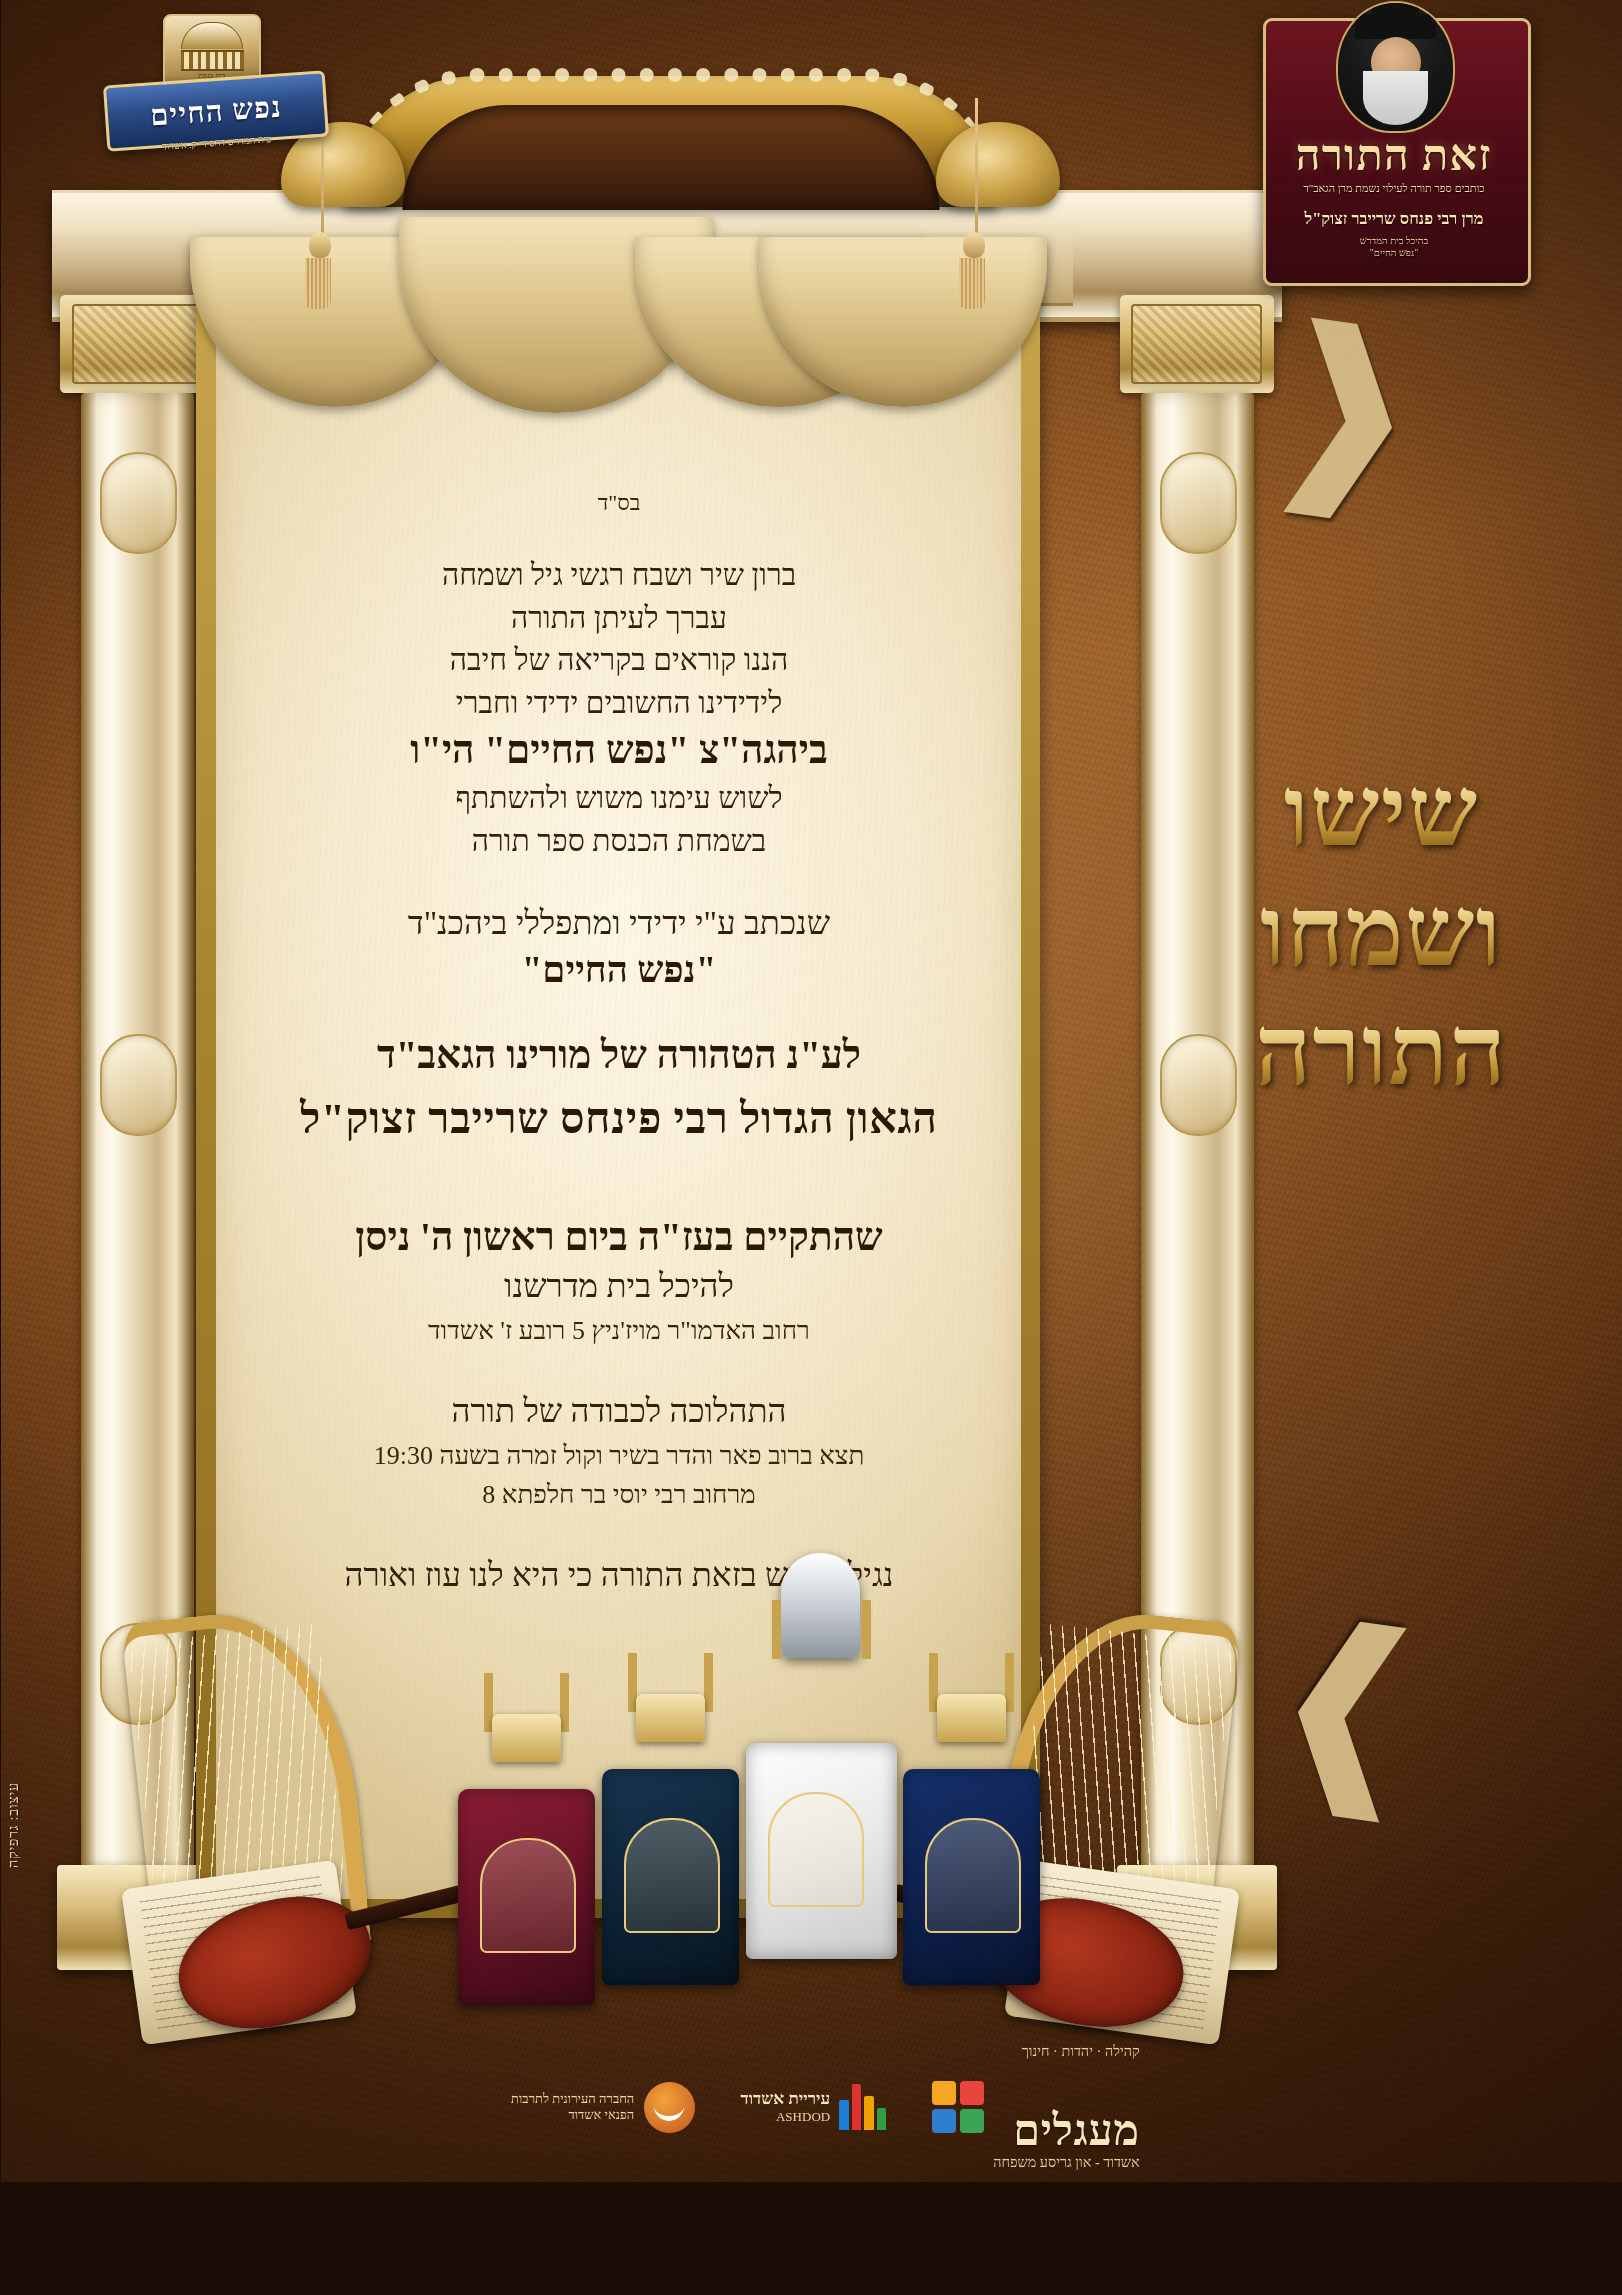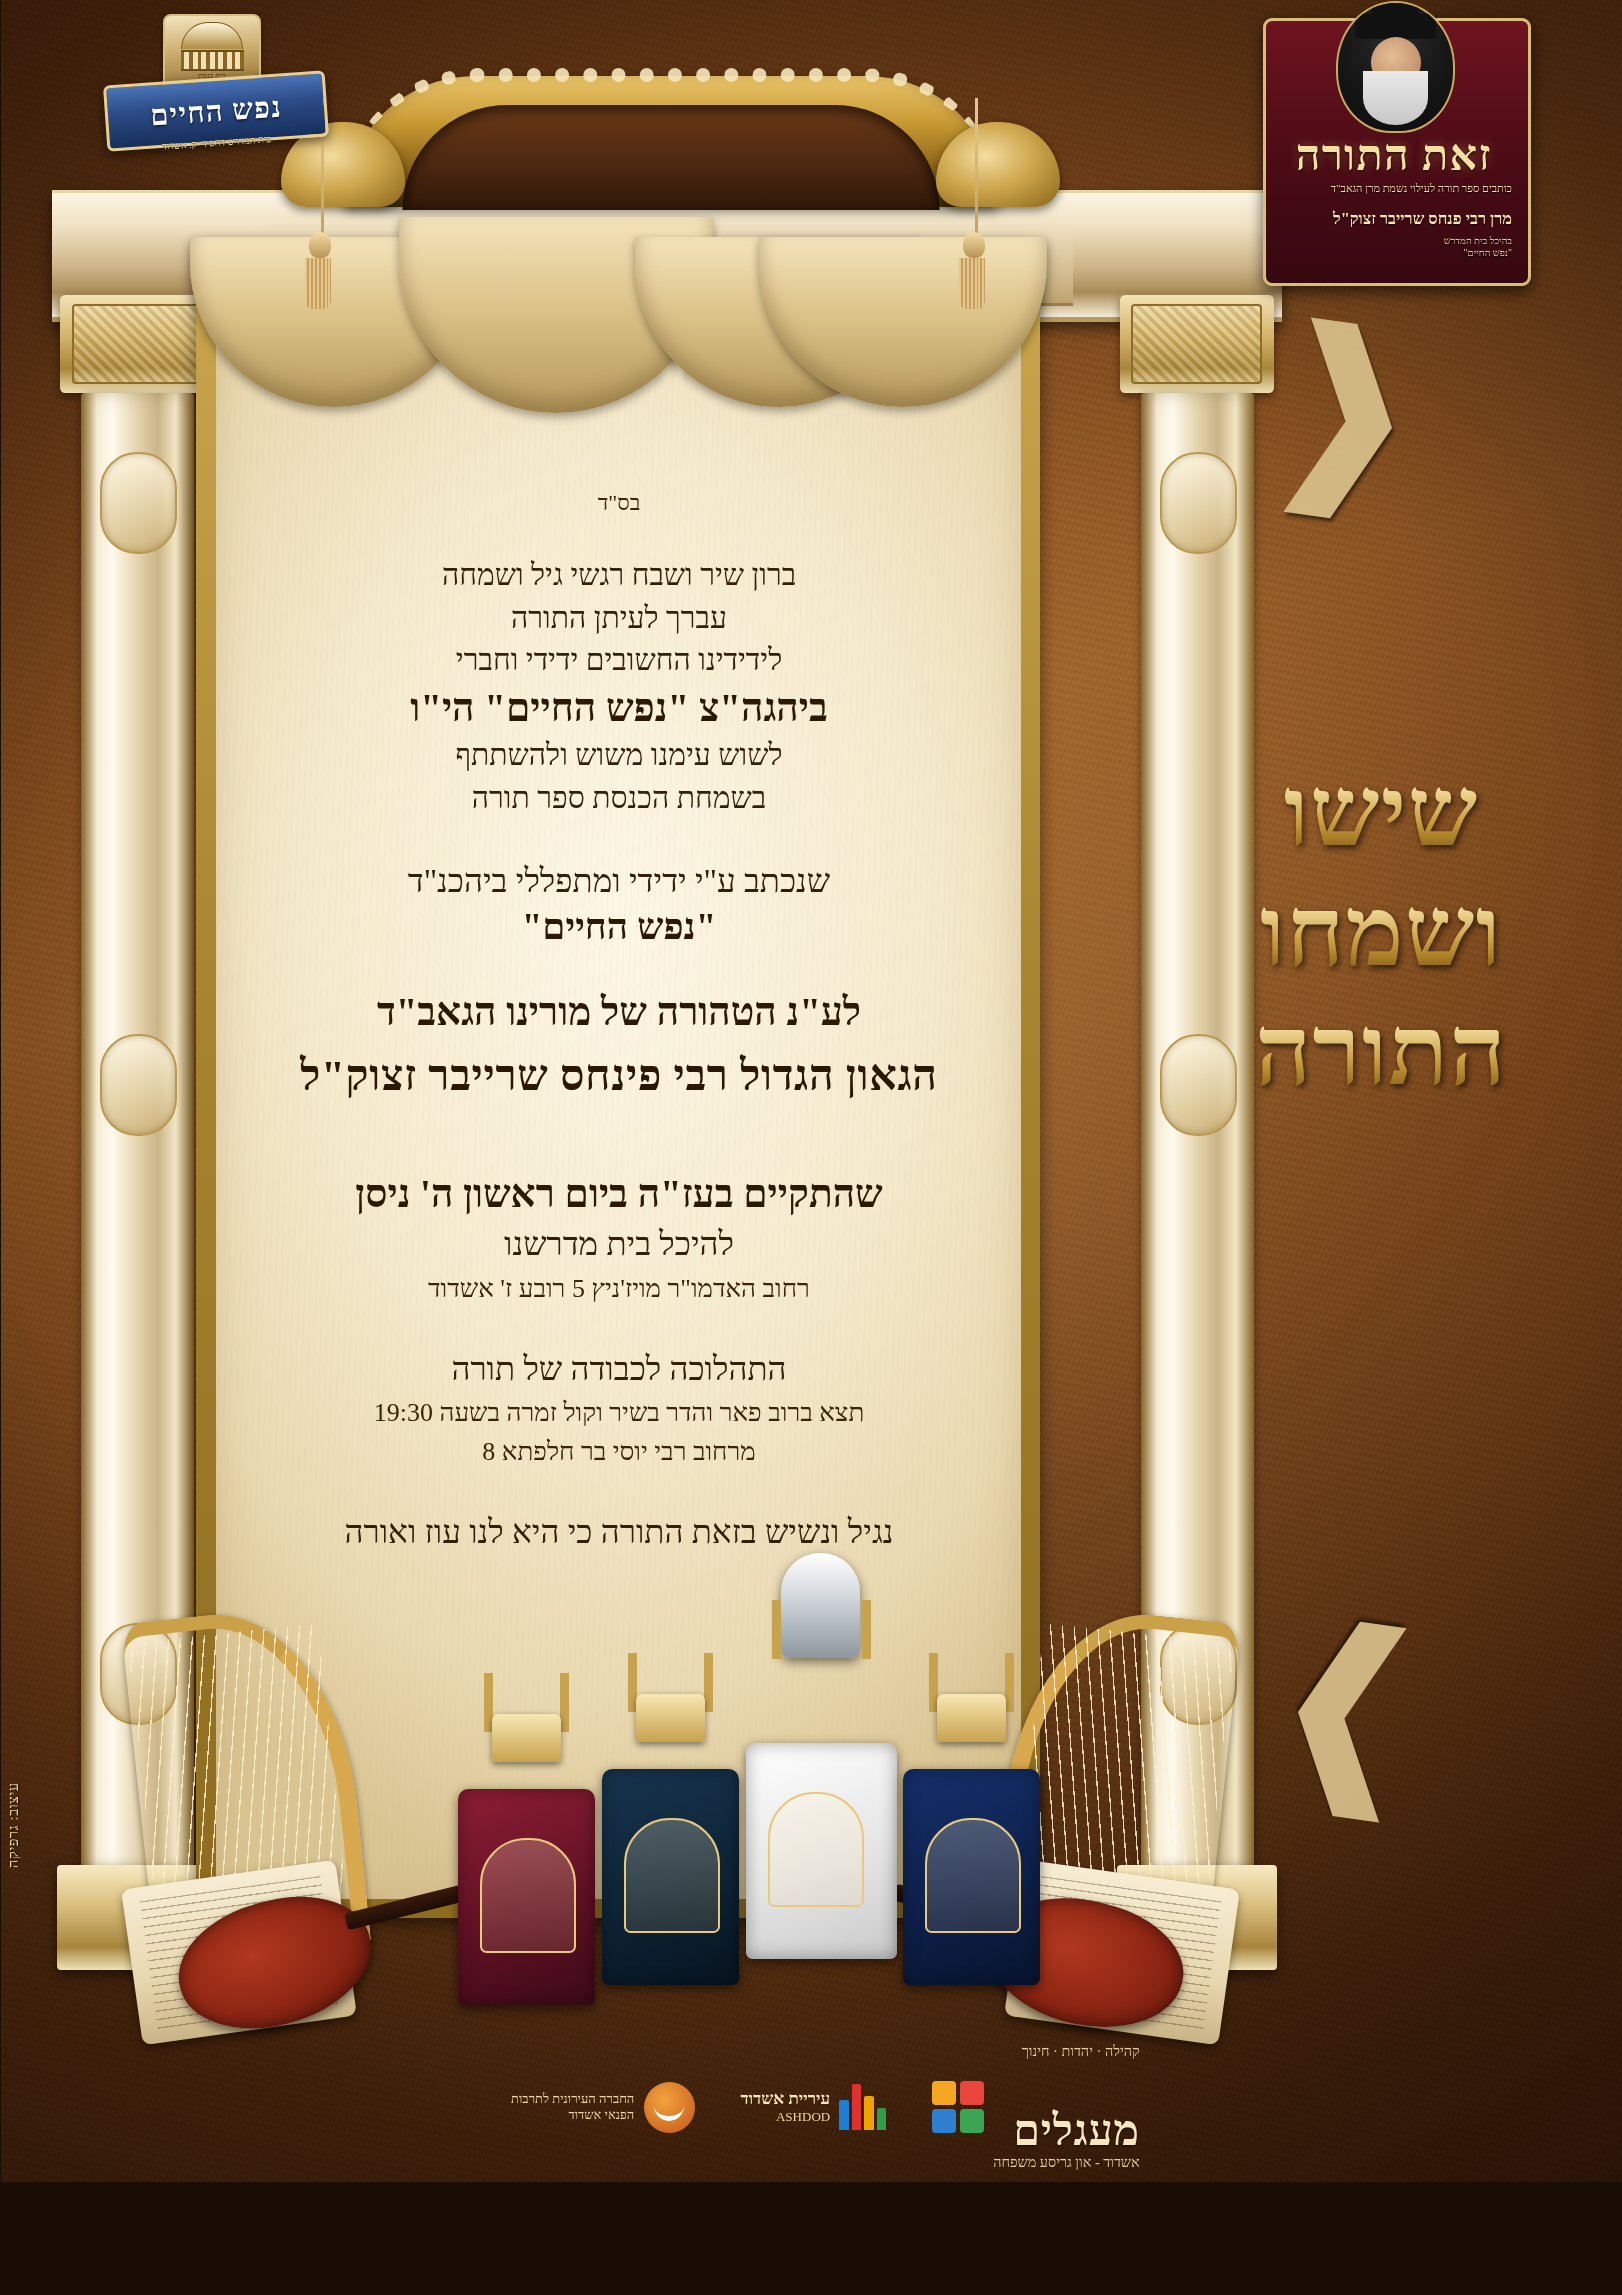--- a/index.html
+++ b/index.html
@@ -167,20 +167,21 @@
     text-align: center;
     color: #f5dfa3;
     font-size: 43px;
     font-weight: bold;
     letter-spacing: 1.3px;
     text-shadow: 0 1.3px 3.3px rgba(0,0,0,0.8), 0 0 10.5px rgba(255,210,120,0.35);
   }
   .rt-sub1, .rt-sub2, .rt-sub3 {
     position: absolute;
     left: 13px; width: 236px;
+    text-align: center;
     color: #f0dcab;
     text-shadow: 0 0.7px 1.3px rgba(0,0,0,0.8);
   }
   .rt-sub1 { top: 174px; font-size: 11px; line-height: 1.35; }
   .rt-sub2 { top: 202px; font-size: 16.4px; font-weight: bold; color: #ffe9b4; }
   .rt-sub3 { top: 228px; font-size: 9.8px; line-height: 1.3; color: #e0c98f; }
 
   
   #headline {
     position: absolute;
@@ -721,20 +722,21 @@
       <div class="fringe"></div>
   </div>
 
   <div id="text-block">
     <p class="t-bsd">בס"ד</p>
 
     <div class="t-gap-m"></div>
 
     <p class="t-line">ברון שיר ושבח רגשי גיל ושמחה</p>
     <p class="t-line">עברך לעיתן התורה</p>
+    <p class="t-line">הננו קוראים בקריאה של חיבה</p>
     <p class="t-line">לידידינו החשובים ידידי וחברי</p>
 
     <p class="t-big">ביהגה"צ "נפש החיים" הי"ו</p>
 
     <p class="t-line">לשוש עימנו משוש ולהשתתף</p>
     <p class="t-line">בשמחת הכנסת ספר תורה</p>
 
     <div class="t-gap-m"></div>
 
     <p class="t-med">שנכתב ע"י ידידי ומתפללי ביהכנ"ד</p>

